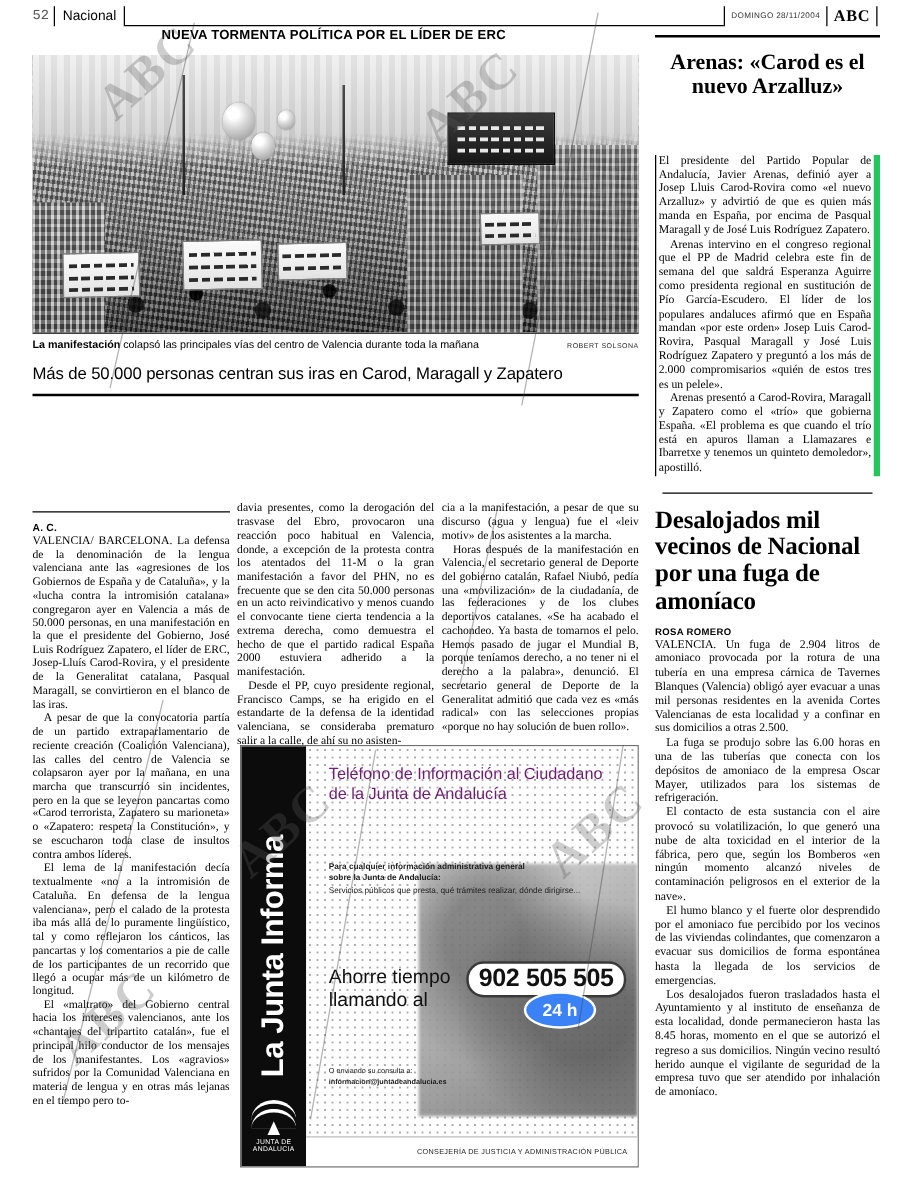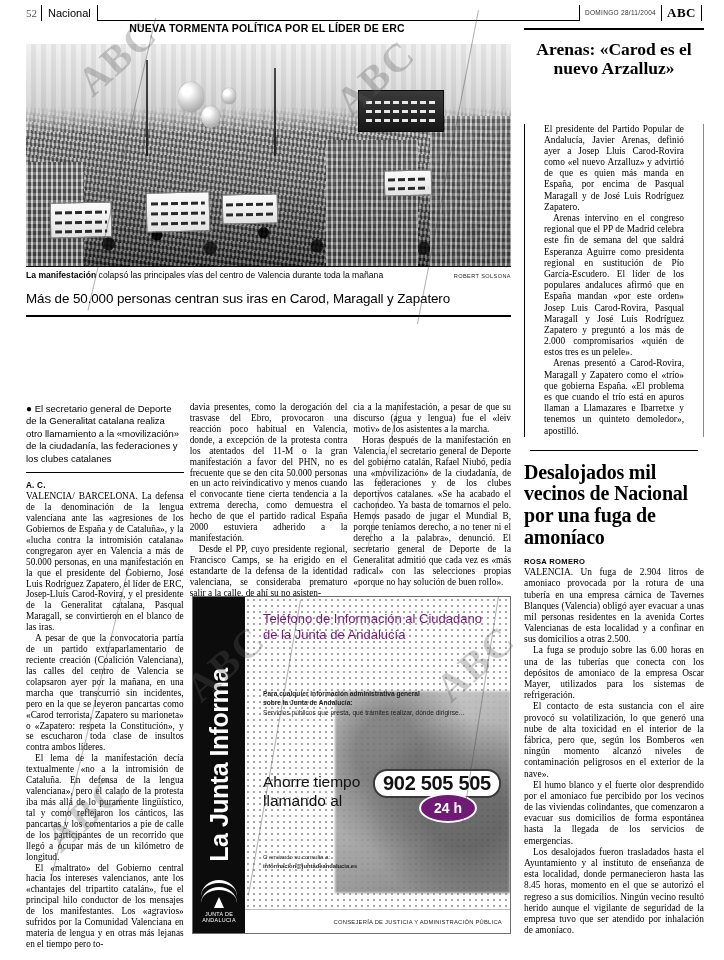--- a/index.html
+++ b/index.html
@@ -15,21 +15,21 @@
 
   
   #page { position:relative; width:724px; height:960px; background:#fff; }
 
   
   #masthead {
     position:absolute; left:22px; top:4px; width:680px; height:17px;
     display:flex; align-items:center;
   }
   .mh-folio {
-    font-family:Liberation Serif, serif;
+    font-family:Liberation Mono, monospace;
     font-size:11px; color:#555; padding:0 4px;
     border-right:1px solid #000; height:16px;
     display:flex; align-items:center;
   }
   .mh-section {
     font-family:"Liberation Sans", sans-serif;
     font-weight:normal; font-size:11px; padding:0 6px;
     border-right:1px solid #000; height:16px;
     display:flex; align-items:center;
   }
@@ -250,21 +250,21 @@
   }
   #ad-phone-wrap { position:absolute; left:128px; top:172px; }
   #ad-phone {
     font-family:"Liberation Sans", sans-serif;
     font-weight:bold; font-size:20px; letter-spacing:-.3px; color:#111;
     background:#fff; border:2px solid #3a3a3a; border-radius:14px;
     padding:1px 8px; display:inline-block; white-space:nowrap;
   }
   #ad-24h {
     position:absolute; left:46px; top:24px;
-    background:#701a75; color:#fff; border-radius:50%;
+    background:#3b82f6; color:#fff; border-radius:50%;
     width:58px; height:30px;
     font-family:"Liberation Sans", sans-serif; font-weight:bold;
     font-size:14px; display:flex; align-items:center; justify-content:center;
     border:2px solid #fff;
   }
   #ad-email {
     position:absolute; left:18px; top:256px; width:180px;
     font-family:"Liberation Sans", sans-serif;
     font-size:5.8px; line-height:1.5; color:#1b1b1b;
   }
@@ -282,22 +282,22 @@
 
   
   #rail { position:absolute; left:524px; top:28px; width:180px; }
   #rail-top-rule { border-top:2px solid #000; }
   .rail-head {
     font-family:"Liberation Serif", serif;
     font-weight:bold; text-align:center; line-height:1.1;
   }
   #rail-head-1 { font-size:17.5px; margin:10px 0 8px 0; }
   #rail-box {
-    border-left:1px solid #000; border-right:1px solid #22c55e;
-    padding:0 19px;
+    border-left:1px solid #000; border-right:5px solid #22c55e;
+    padding:0 2px;
     margin-top:45px;
   }
   .rail-p {
     font-family:"Liberation Serif", serif;
     font-size:9.4px; line-height:1.19; text-align:justify; margin:0;
     hyphens:auto;
   }
   .rail-p.ind { text-indent:9px; }
   #rail-div { border-top:1px solid #000; margin:13px 6px 0 6px; }
   #rail-head-2 {
@@ -390,24 +390,20 @@
       <div id="photo-credit">ROBERT SOLSONA</div>
     </div>
 
     <div id="subhead">Más de 50.000 personas centran sus iras en Carod, Maragall y Zapatero</div>
     <div id="hl-rule"></div>
   </div>
 
   <div id="cols">
 
     <div class="col">
-      <div class="lead">
-        <span class="bul">●</span>
-        <span>El secretario general de Deporte de la Generalitat catalana realiza otro llamamiento a la «movilización» de la ciudadanía, las federaciones y los clubes catalanes</span>
-      </div>
       <div class="lead-rule"></div>
       <div class="byline">A. C.</div>
       <p class="body-p">VALENCIA/ BARCELONA. La defensa de la denominación de la lengua valenciana ante las «agresiones de los Gobiernos de España y de Cataluña», y la «lucha contra la intromisión catalana» congregaron ayer en Valencia a más de 50.000 personas, en una manifestación en la que el presidente del Gobierno, José Luis Rodríguez Zapatero, el líder de ERC, Josep-Lluís Carod-Rovira, y el presidente de la Generalitat catalana, Pasqual Maragall, se convirtieron en el blanco de las iras.</p>
       <p class="body-p ind">A pesar de que la convocatoria partía de un partido extraparlamentario de reciente creación (Coalición Valenciana), las calles del centro de Valencia se colapsaron ayer por la mañana, en una marcha que transcurrió sin incidentes, pero en la que se leyeron pancartas como «Carod terrorista, Zapatero su marioneta» o «Zapatero: respeta la Constitución», y se escucharon toda clase de insultos contra ambos líderes.</p>
       <p class="body-p ind">El lema de la manifestación decía textualmente «no a la intromisión de Cataluña. En defensa de la lengua valenciana», pero el calado de la protesta iba más allá de lo puramente lingüístico, tal y como reflejaron los cánticos, las pancartas y los comentarios a pie de calle de los participantes de un recorrido que llegó a ocupar más de un kilómetro de longitud.</p>
       <p class="body-p ind">El «maltrato» del Gobierno central hacia los intereses valencianos, ante los «chantajes del tripartito catalán», fue el principal hilo conductor de los mensajes de los manifestantes. Los «agravios» sufridos por la Comunidad Valenciana en materia de lengua y en otras más lejanas en el tiempo pero to-</p>
     </div>
 
     <div class="col">
       <p class="body-p">davia presentes, como la derogación del trasvase del Ebro, provocaron una reacción poco habitual en Valencia, donde, a excepción de la protesta contra los atentados del 11-M o la gran manifestación a favor del PHN, no es frecuente que se den cita 50.000 personas en un acto reivindicativo y menos cuando el convocante tiene cierta tendencia a la extrema derecha, como demuestra el hecho de que el partido radical España 2000 estuviera adherido a la manifestación.</p>

